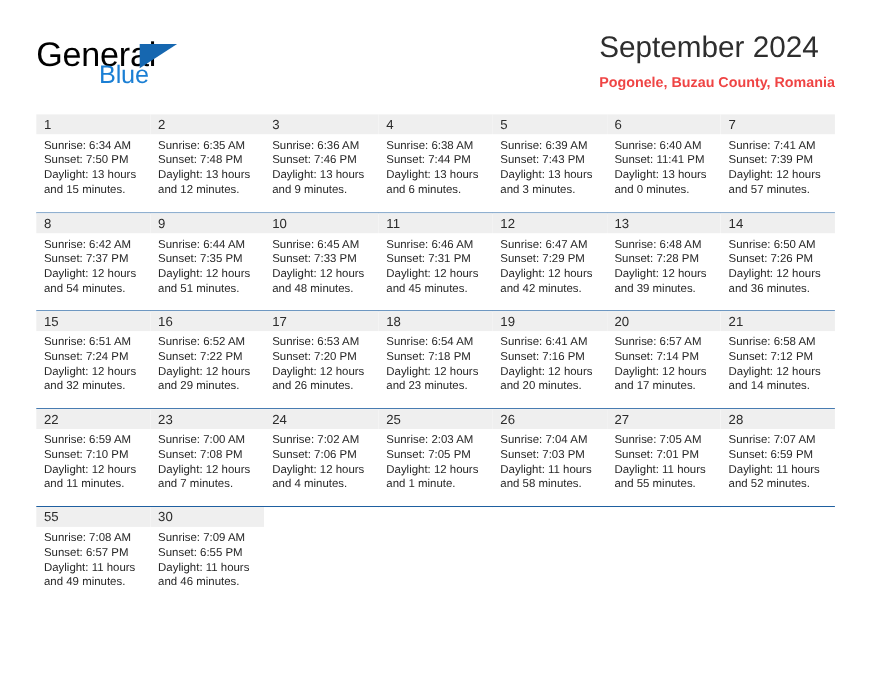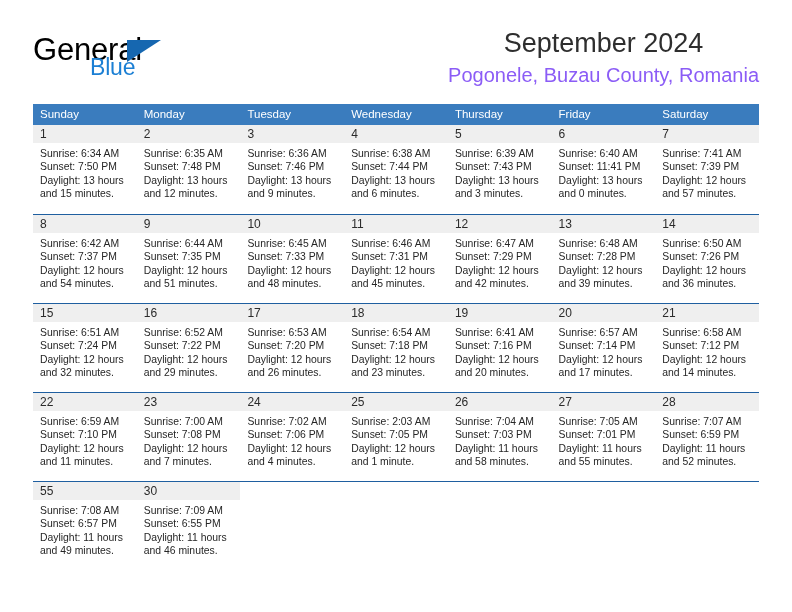--- a/index.html
+++ b/index.html
@@ -62,37 +62,37 @@
     width: 0;
     height: 0;
     border-left: 34px solid #1667b0;
     border-bottom: 22px solid transparent;
   }
 
   .title-block {
     position: absolute;
     right: 0;
     top: 0;
-    text-align: center;
+    text-align: left;
   }
   .cal-title {
     font-size: 27px;
     color: #2e2e2e;
     line-height: 34px;
     white-space: nowrap;
     font-weight: normal;
     margin: 0;
   }
   .cal-subtitle {
-    font-size: 20px;
-    color: #8b5cf6;
+    font-size: 13px;
+    color: #ef4444;
     line-height: 22px;
     margin: 4px 0 0 0;
     white-space: nowrap;
-    font-weight: normal;
+    font-weight: bold;
   }
 
   
   .calendar {
     position: absolute;
     left: 33px;
     top: 104px;
     width: 726px;
   }
   .weekdays {
@@ -164,29 +164,20 @@
     </div>
 
     <div class="title-block">
       <h1 class="cal-title">September 2024</h1>
       <h2 class="cal-subtitle">Pogonele, Buzau County, Romania</h2>
     </div>
 
   </div>
 
   <div class="calendar">
-    <div class="weekdays" id="weekday-row">
-        <div class="weekday">Sunday</div>
-        <div class="weekday">Monday</div>
-        <div class="weekday">Tuesday</div>
-        <div class="weekday">Wednesday</div>
-        <div class="weekday">Thursday</div>
-        <div class="weekday">Friday</div>
-        <div class="weekday">Saturday</div>
-      </div>
     <div id="weeks-container">
         <div class="week first">
           <div class="day filled">
             <div class="daynum-band"></div>
             <div class="daynum">1</div>
             <div class="day-body">
               <div class="day-line">Sunrise: 6:34 AM</div>
               <div class="day-line">Sunset: 7:50 PM</div>
               <div class="day-line">Daylight: 13 hours</div>
               <div class="day-line">and 15 minutes.</div>

